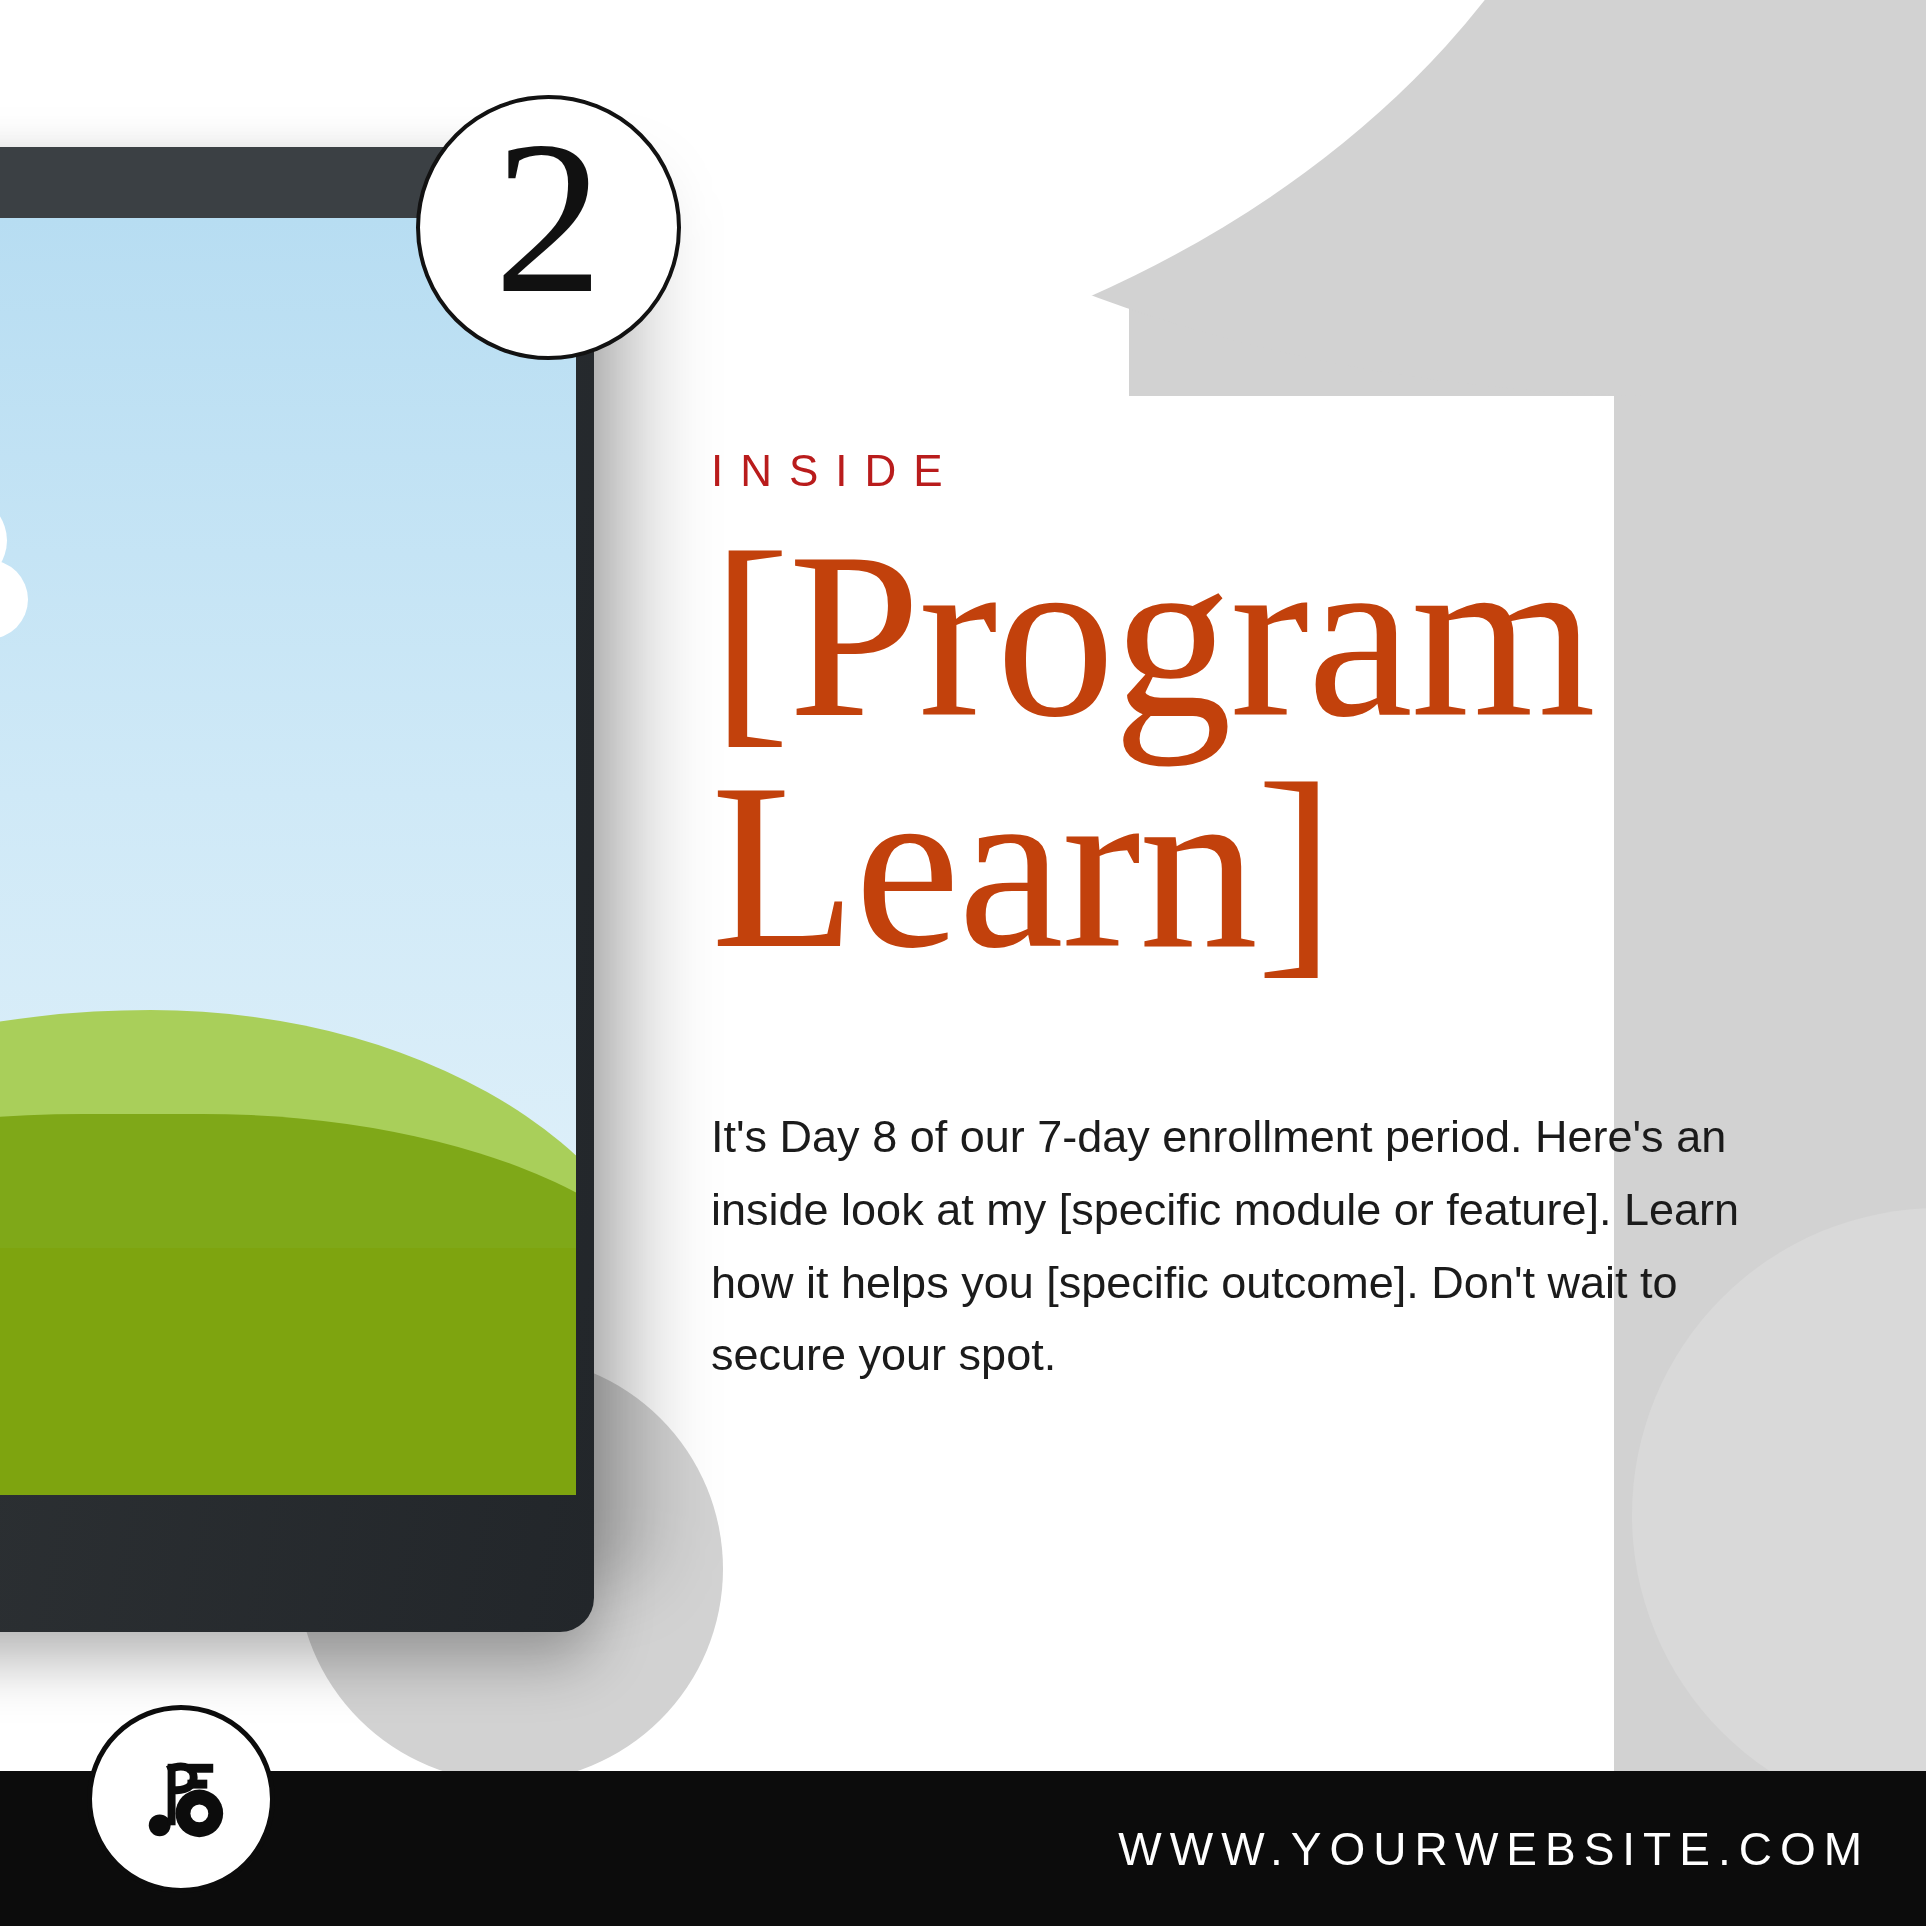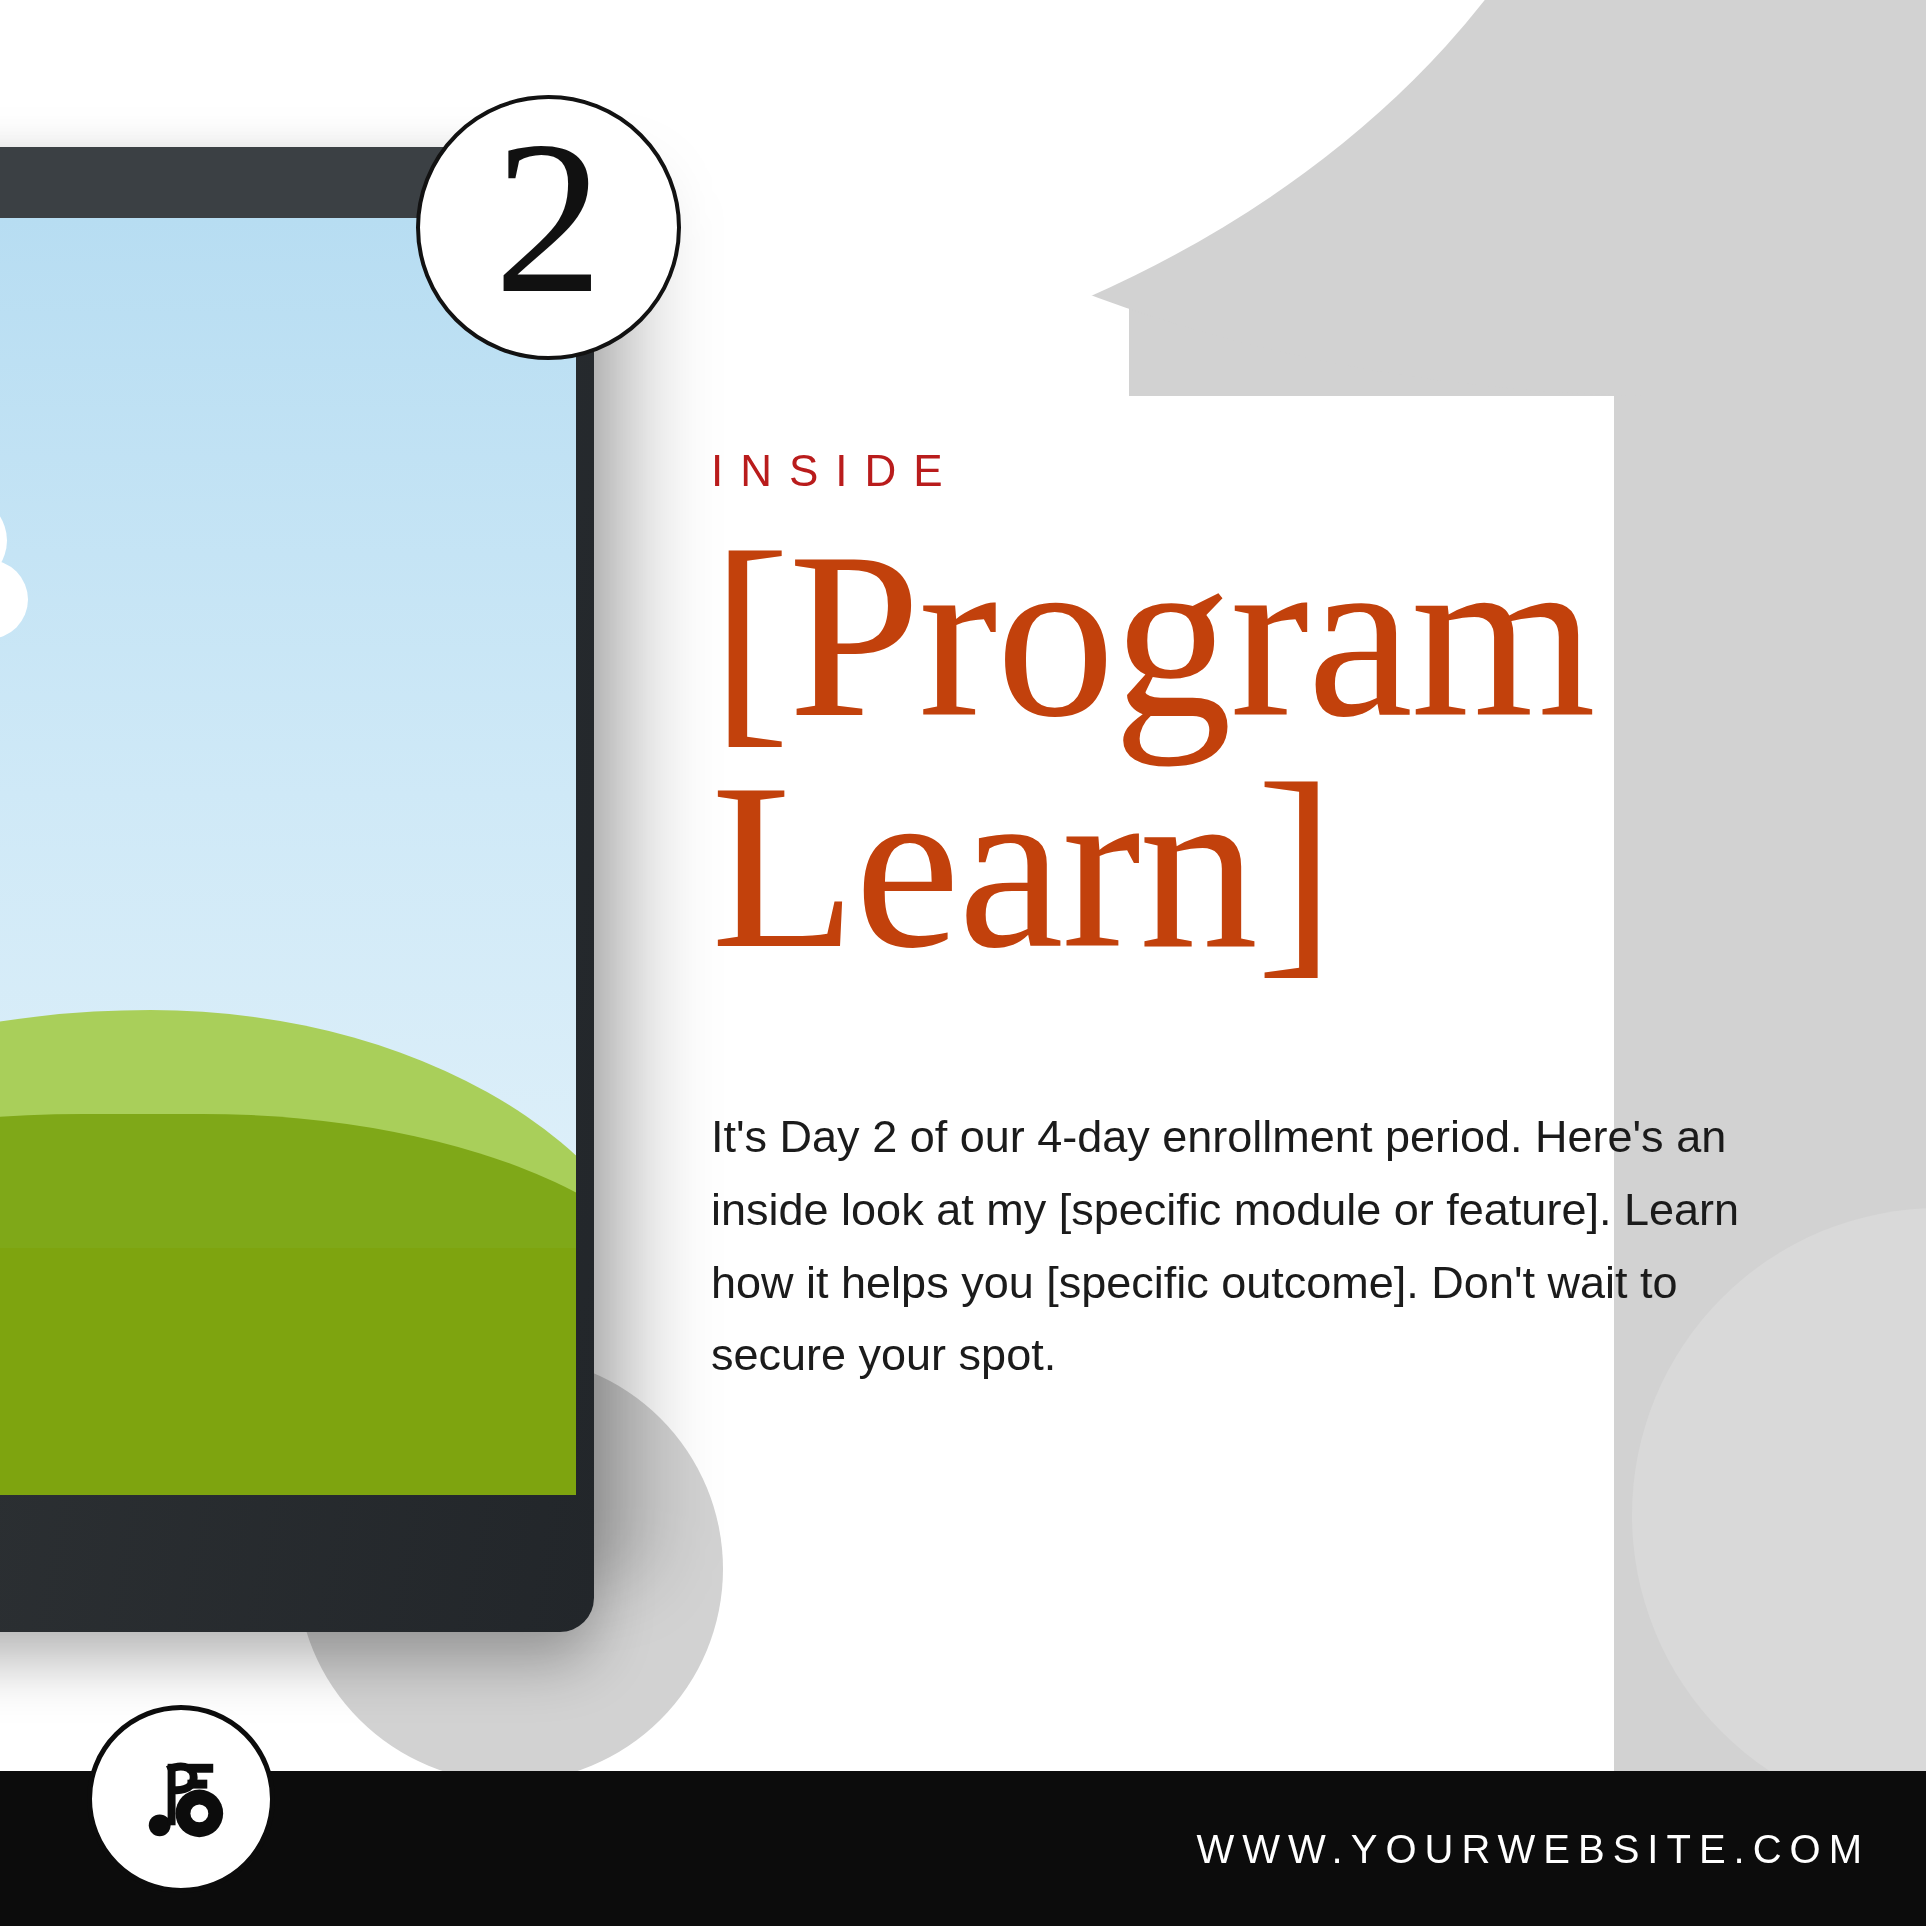--- a/index.html
+++ b/index.html
@@ -225,21 +225,21 @@
     height: 156px;
     background: #0c0c0c;
     z-index: 7;
   }
   .footer-url {
     position: absolute;
     right: 57px;
     top: 50%;
     transform: translateY(-50%);
     color: #ffffff;
-    font-size: 40px;
+    font-size: 46px;
     letter-spacing: 8px;
     font-family: "Liberation Sans", sans-serif;
   }
   .logo-badge {
     position: absolute;
     left: 87px;
     bottom: 34px;
     width: 188px;
     height: 188px;
     border-radius: 50%;
@@ -282,21 +282,21 @@
   <div class="step-badge">
     <span>2</span>
   </div>
 
   <div class="text-col">
     <div class="eyebrow">INSIDE</div>
     <div class="headline">
       <span class="ln">[Program</span>
       <span class="ln">Learn]</span>
     </div>
-    <div class="body-copy">It's Day 2 of our 4-day enrollment period. Here's an inside look at my [specific module or feature]. Learn how it helps you [specific outcome]. Don't wait to secure your spot.</div>
+    <div class="body-copy">It's Day 8 of our 7-day enrollment period. Here's an inside look at my [specific module or feature]. Learn how it helps you [specific outcome]. Don't wait to secure your spot.</div>
   </div>
 
   <div class="footer-bar">
     <div class="footer-url">WWW.YOURWEBSITE.COM</div>
   </div>
 
   <div class="logo-badge">
     <svg width="119" height="119" viewBox="0 0 120 120">
       <circle cx="38" cy="86" r="11" fill="#0c0c0c"></circle>
       <rect x="46" y="24" width="8" height="62" fill="#0c0c0c"></rect>

